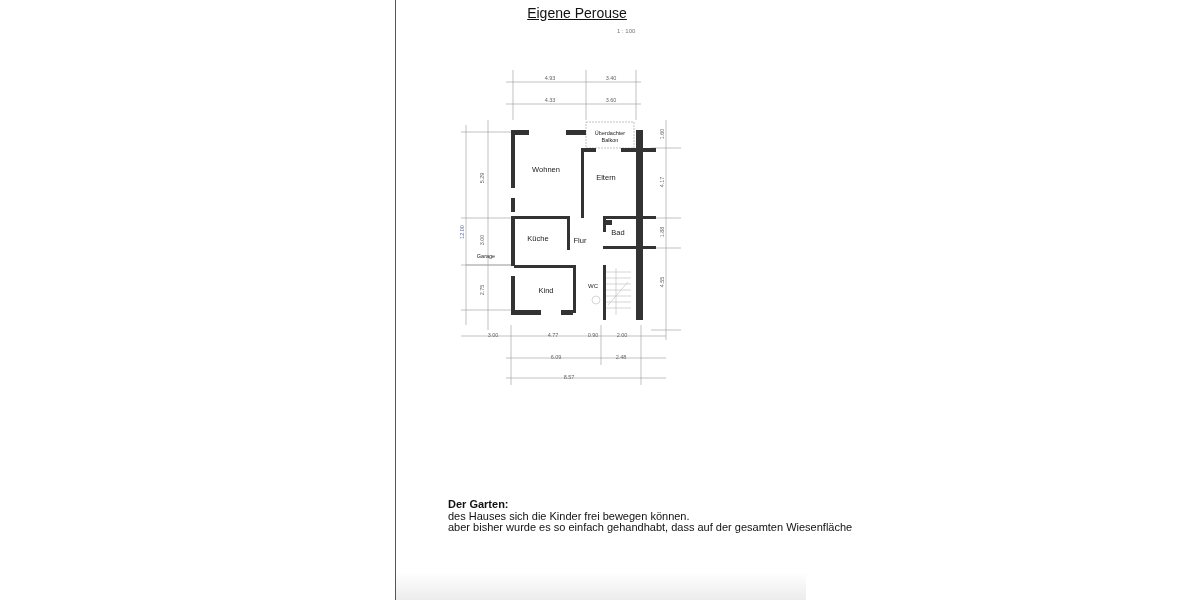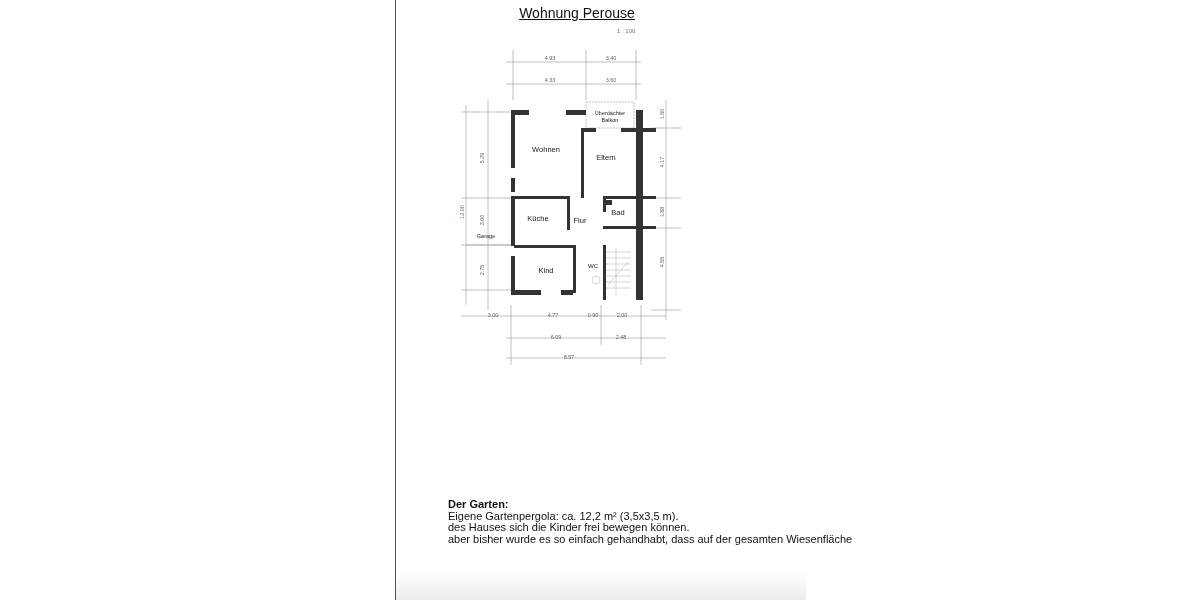--- a/index.html
+++ b/index.html
@@ -1,33 +1,33 @@
 <!DOCTYPE html>
 <html><head>
 <meta charset="utf-8">
 <style>
   html,body{margin:0;padding:0;background:#fff;}
   body{width:1200px;height:600px;position:relative;overflow:hidden;font-family:"Liberation Sans",sans-serif;}
   .page{position:absolute;left:395px;top:0;width:410px;height:600px;background:#fff;border-left:1px solid #555;}
   .page-shade{position:absolute;left:0;right:0;bottom:0;height:28px;background:linear-gradient(to bottom,rgba(255,255,255,0),#ececec);}
   .title{position:absolute;left:0;width:362px;top:5px;text-align:center;font-size:14px;color:#111;text-decoration:underline;}
   .scale{position:absolute;left:221px;top:28px;font-size:6px;color:#777;}
-  .plan{position:absolute;left:60px;top:40px;width:230px;height:330px;}
+  .plan{position:absolute;left:60px;top:60px;width:230px;height:330px;}
   .plan svg{width:230px;height:330px;display:block;}
   .sizes{position:absolute;left:52px;top:384px;font-family:"Liberation Sans",sans-serif;font-size:9px;line-height:11.6px;color:#111;}
   .sizes .head{font-weight:bold;}
   .garden{position:absolute;left:52px;top:499px;width:330px;font-size:11px;line-height:11.6px;color:#111;}
   .garden .head{font-weight:bold;}
   .line{white-space:nowrap;}
 </style>
 </head>
 <body>
 
 <div class="page">
-  <div class="title">Wohnung Perouse</div>
+  <div class="title">Eigene Perouse</div>
   <div class="scale">1 : 100</div>
 
   <div class="plan">
     <svg viewBox="0 0 230 330" xmlns="http://www.w3.org/2000/svg">
       <g stroke="#999" stroke-width="0.6" fill="none">
 
         <line x1="50" y1="22" x2="185" y2="22"></line>
         <line x1="50" y1="44" x2="185" y2="44"></line>
         <line x1="57" y1="10" x2="57" y2="60"></line>
         <line x1="130" y1="10" x2="130" y2="60"></line>
@@ -126,19 +126,18 @@
         <text transform="translate(208,122) rotate(-90)">4.17</text>
         <text transform="translate(208,172) rotate(-90)">1.88</text>
         <text transform="translate(208,222) rotate(-90)">4.55</text>
       </g>
     </svg>
   </div>
 
 
   <div class="garden">
     <div class="head line">Der Garten:</div>
-    <div class="line">Eigene Gartenpergola: ca. 12,2 m² (3,5x3,5 m).</div>
     <div class="line">des Hauses sich die Kinder frei bewegen können.</div>
     <div class="line">aber bisher wurde es so einfach gehandhabt, dass auf der gesamten Wiesenfläche</div>
   </div>
 
   <div class="page-shade"></div>
 </div>
 
 </body></html>

